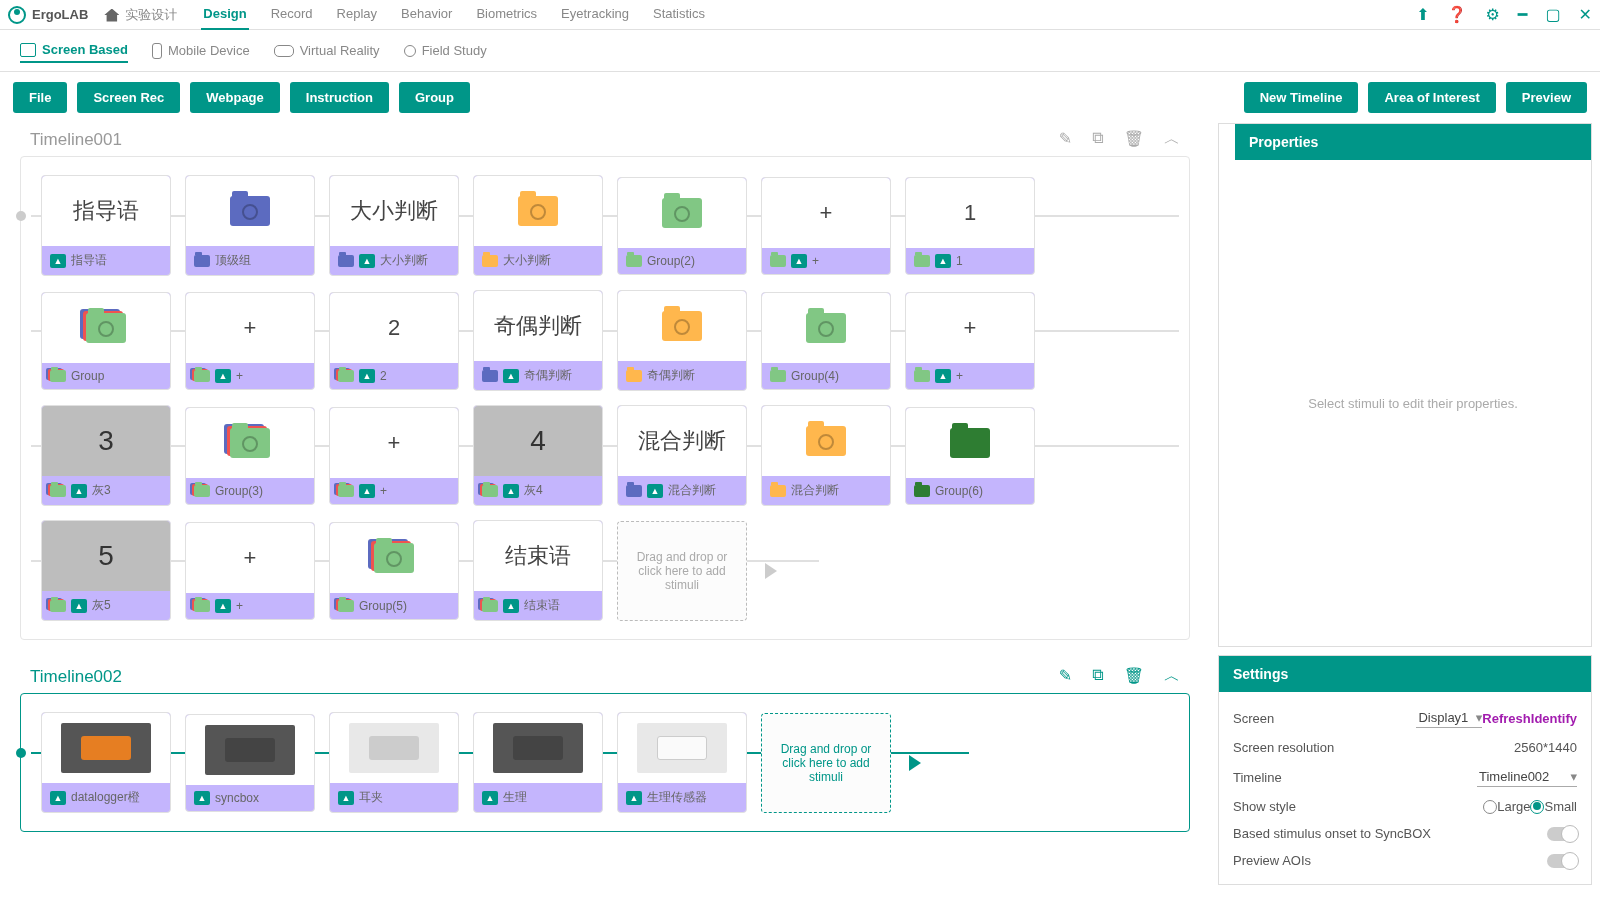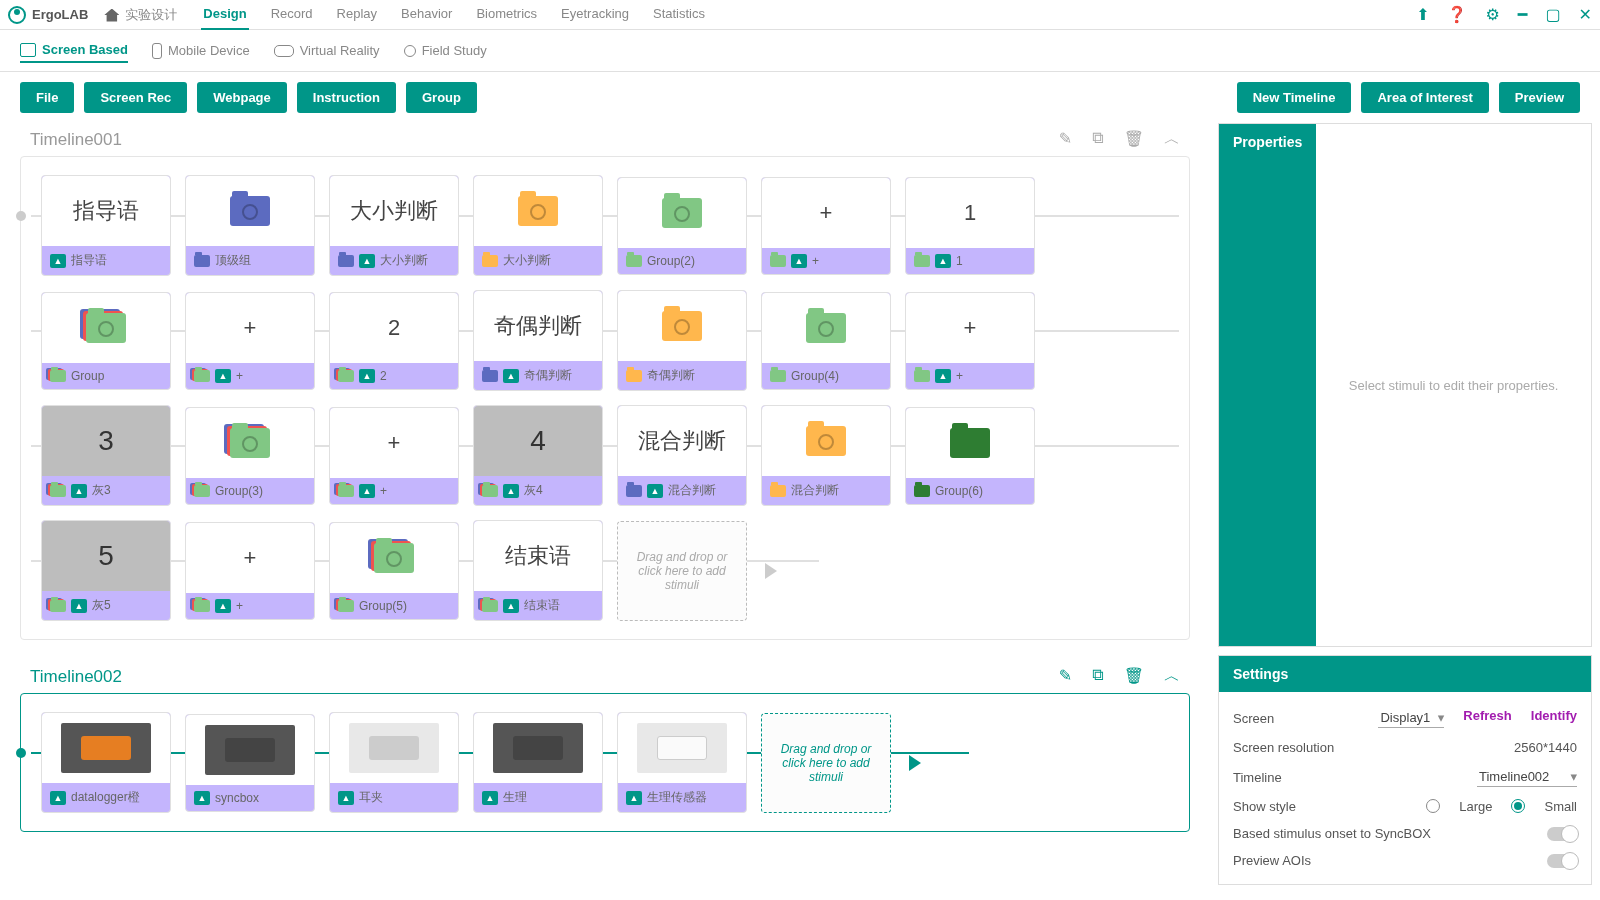--- a/index.html
+++ b/index.html
@@ -14,33 +14,33 @@
 .top-tabs .home-icon { width: 15px; height: 13px; display: inline-block; background: #666; clip-path: polygon(50% 0, 100% 50%, 85% 50%, 85% 100%, 15% 100%, 15% 50%, 0 50%); margin-right: 4px; vertical-align: middle; }
 .win-controls { display: flex; gap: 18px; color: #009688; }
 .win-controls span { cursor: pointer; font-size: 16px; }
 .subnav { display: flex; gap: 24px; padding: 8px 20px; border-bottom: 1px solid #e0e0e0; }
 .subnav-item { display: flex; align-items: center; gap: 6px; color: #888; cursor: pointer; padding: 4px 0; }
 .subnav-item.active { color: #009688; border-bottom: 2px solid #009688; font-weight: 600; }
 .subnav-icon { width: 16px; height: 14px; border: 1.5px solid currentColor; border-radius: 2px; position: relative; }
 .subnav-icon.mobile { width: 10px; height: 16px; border-radius: 3px; }
 .subnav-icon.vr { width: 20px; height: 12px; border-radius: 5px; }
 .subnav-icon.field { width: 12px; height: 12px; border-radius: 50%; }
-.actionbar { display: flex; padding: 10px 20px; gap: 10px; }
+.actionbar { display: flex; padding: 10px 13px; gap: 10px; }
 .btn-teal { background: #009688; color: #fff; border: none; padding: 8px 16px; border-radius: 3px; font-weight: 600; cursor: pointer; font-size: 13px; }
 .actionbar .spacer { flex: 1; }
 .main { display: flex; height: calc(900px - 130px); }
 .canvas-area { flex: 1; overflow-y: auto; padding: 0 20px 20px; }
 .right-panels { width: 390px; display: flex; flex-direction: column; padding: 0 8px 8px; gap: 8px; }
 .panel-header { background: #009688; color: #fff; padding: 10px 14px; font-weight: 600; font-size: 14px; }
-.properties-panel { border: 1px solid #ddd; flex: 1; display: flex; flex-direction: row; }
+.properties-panel { border: 1px solid #ddd; flex: 1; display: flex; flex-direction: column; padding-left: 16px; }
 .properties-body { flex: 1; display: flex; align-items: center; justify-content: center; color: #aaa; font-size: 13px; }
 .settings-panel { border: 1px solid #ddd; }
 .settings-body { padding: 10px 14px; }
 .setting-row { display: flex; align-items: center; justify-content: space-between; padding: 6px 0; font-size: 13px; color: #555; }
-.setting-row .right { display: flex; align-items: flex-start; gap: 19px; }
+.setting-row .right { display: flex; align-items: center; gap: 0; }
 .dropdown { border: none; border-bottom: 1px solid #aaa; padding: 2px 14px 2px 2px; font-size: 13px; color: #444; position: relative; }
 .dropdown::after { content: '▾'; position: absolute; right: 0; color: #888; }
 .link { color: #a21caf; font-weight: 600; cursor: pointer; font-size: 13px; }
 .radio { width: 14px; height: 14px; border: 1.5px solid #888; border-radius: 50%; display: inline-block; position: relative; }
 .radio.checked { border-color: #009688; }
 .radio.checked::after { content: ''; position: absolute; width: 8px; height: 8px; background: #009688; border-radius: 50%; top: 1.5px; left: 1.5px; }
 .toggle { width: 30px; height: 14px; background: #ccc; border-radius: 8px; position: relative; }
 .toggle::after { content: ''; position: absolute; width: 16px; height: 16px; background: #fff; border: 1px solid #bbb; border-radius: 50%; top: -2px; right: -2px; }
 .timeline-block { margin-bottom: 20px; }
 .timeline-header { display: flex; align-items: center; padding: 6px 10px; }
@@ -70,21 +70,21 @@
 .f-orange { background: #ffb74d; }
 .f-green { background: #81c784; }
 .f-dgreen { background: #2e7d32; }
 .f-stack { box-shadow: -3px -2px 0 #ef5350, -6px -4px 0 #5c6bc0; }
 .node-footer { display: flex; align-items: center; gap: 5px; padding: 6px 8px; font-size: 12px; color: #666; }
 .mini-folder { width: 16px; height: 12px; border-radius: 2px; position: relative; flex-shrink: 0; }
 .mini-folder::before { content: ''; position: absolute; width: 7px; height: 3px; top: -3px; left: 1px; background: inherit; border-radius: 1px 1px 0 0; }
 .mini-folder.stack { box-shadow: -2px -1px 0 #ef5350, -4px -2px 0 #5c6bc0; }
 .mini-img { width: 16px; height: 14px; background: #009688; border-radius: 2px; display: flex; align-items: center; justify-content: center; color: #fff; font-size: 9px; flex-shrink: 0; }
 .node-footer .label { overflow: hidden; white-space: nowrap; text-overflow: ellipsis; }
-.drop-node { width: 130px; height: 100px; border: 1.5px dashed #bbb; border-radius: 4px; display: flex; align-items: center; justify-content: center; text-align: center; color: #aaa; font-size: 12px; padding: 8px; z-index: 1; background: #fcfcfc; font-style: italic; }
+.drop-node { width: 130px; height: 100px; border: 1.5px dashed #bbb; border-radius: 4px; display: flex; align-items: center; justify-content: center; text-align: center; color: #aaa; font-size: 12px; padding: 8px; z-index: 1; background: #fcfcfc; }
 .drop-node.active { border-color: #009688; color: #009688; }
 .photo { width: 90px; height: 50px; background: #555; border-radius: 2px; display: flex; align-items: center; justify-content: center; }
 .photo .device { width: 50px; height: 24px; border-radius: 3px; }
 .d-orange { background: #e67e22; }
 .d-warm { width: 40px; height: 8px; background: #ccc; border-radius: 50%; }
 .d-rect { background: #444; width: 30px; height: 20px; }
 .d-white { background: #fafafa; width: 40px; height: 22px; border: 1px solid #ccc; }
 .photo.light { background: #e8e8e8; }
 </style>
 </head>

